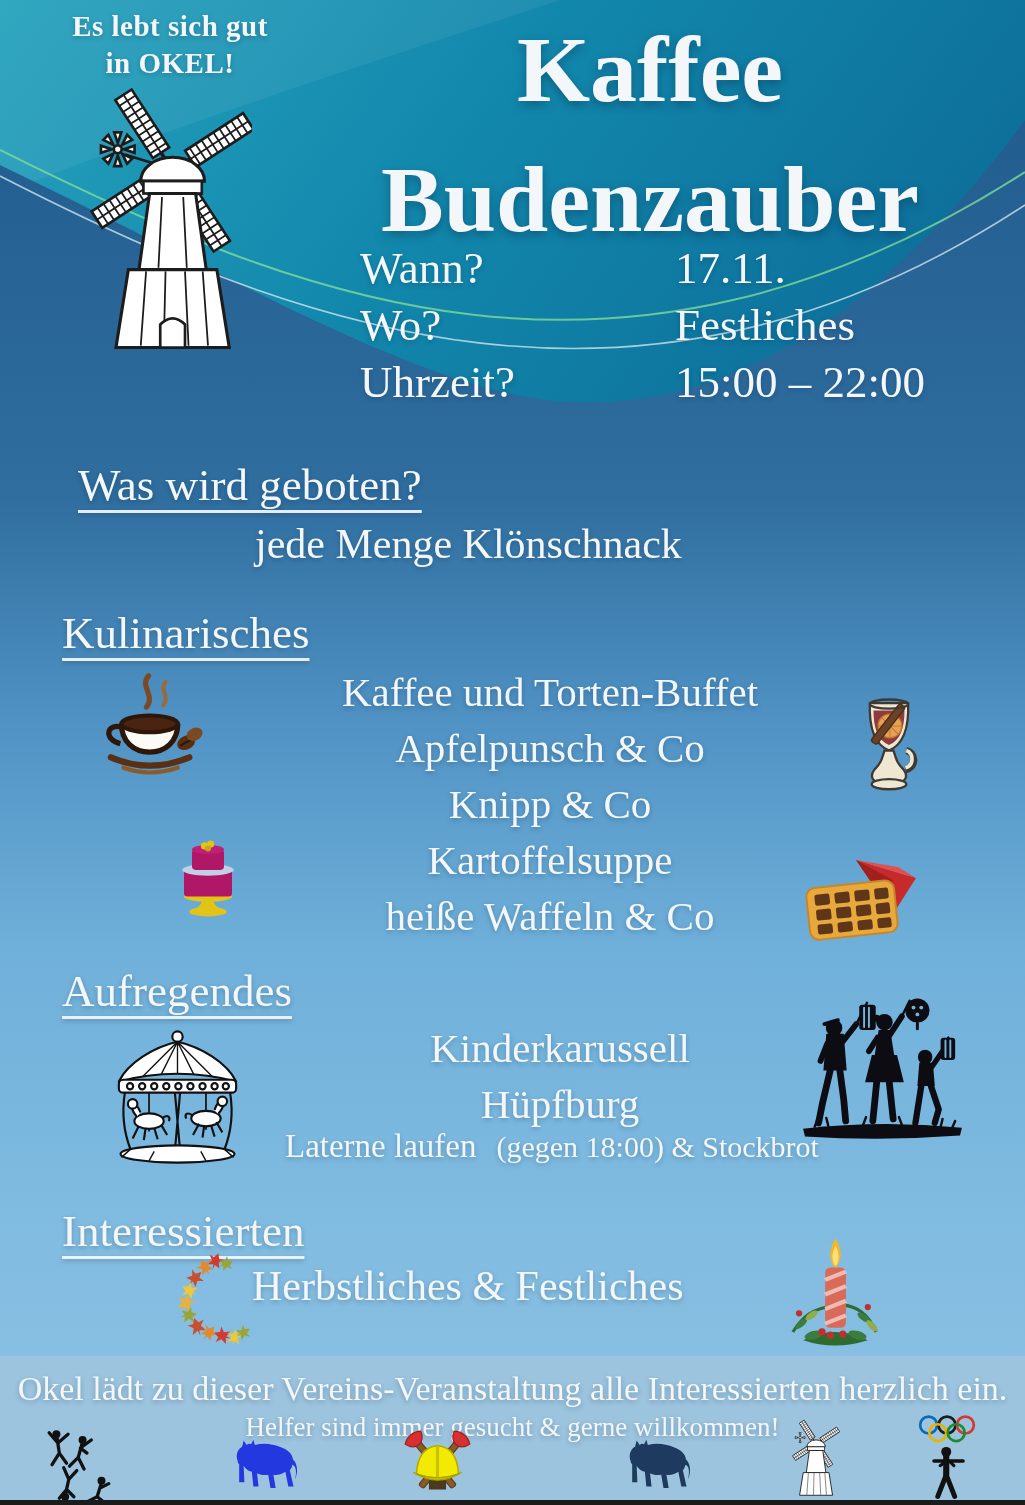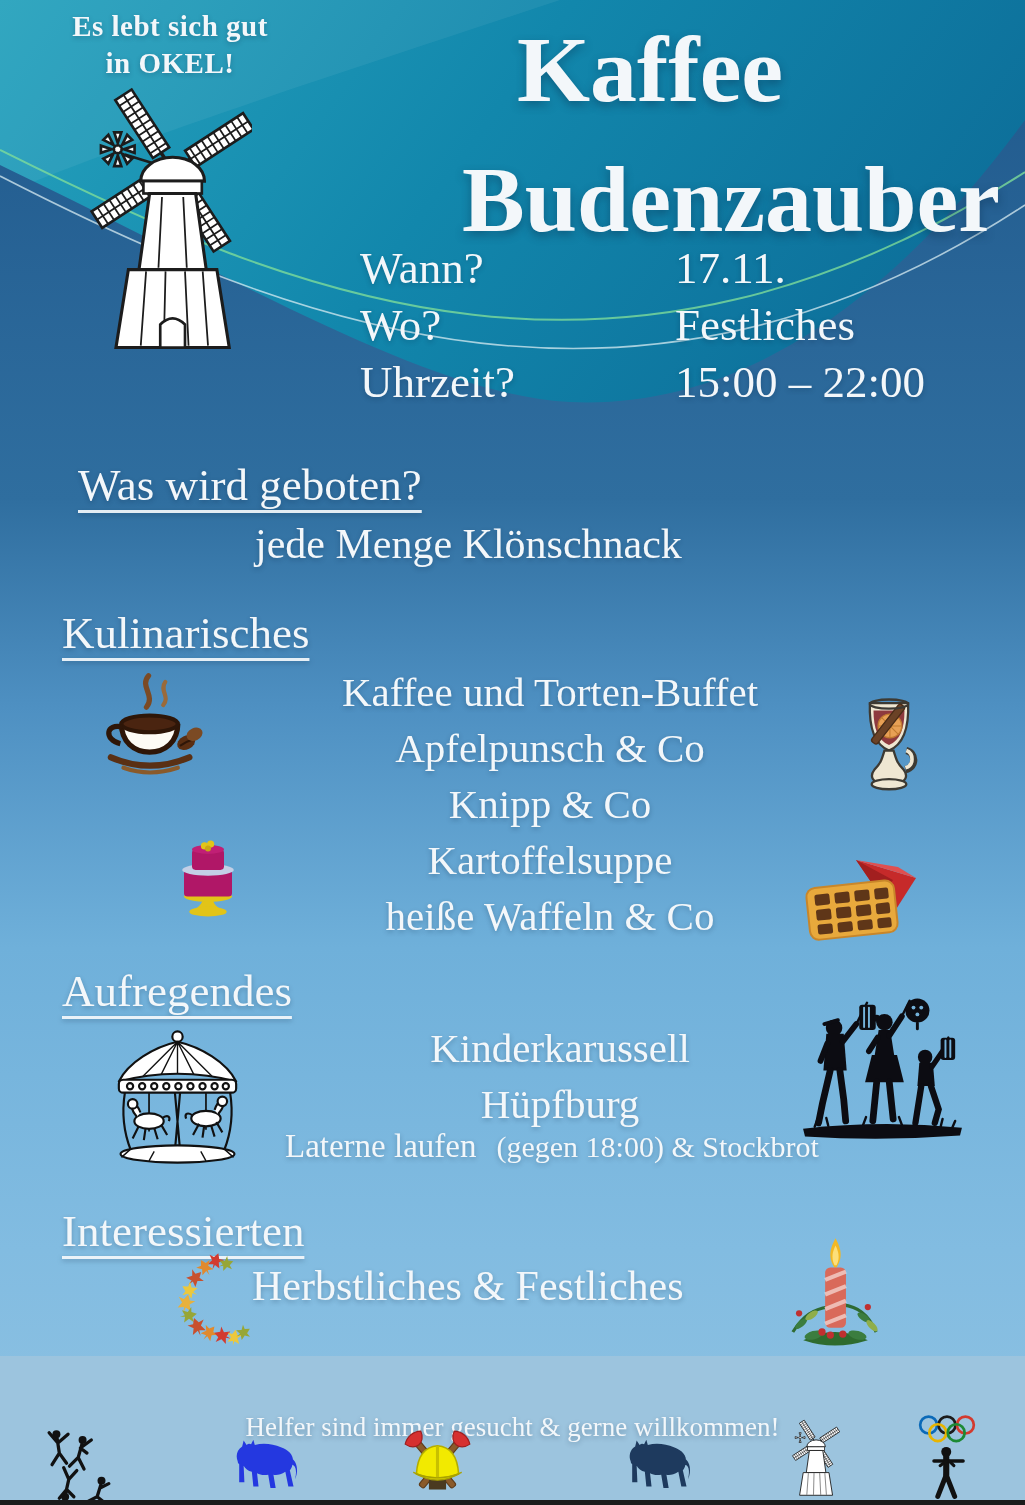--- a/index.html
+++ b/index.html
@@ -93,21 +93,21 @@
     <polygon points="86,126 138,126 150,212 74,212" fill="#fff" stroke="#1c1c1c" stroke-width="3.5"></polygon>
     <path d="M100,130 L96,210 M124,130 L128,210" stroke="#1c1c1c" stroke-width="2" fill="none"></path>
     <polygon points="62,212 162,212 176,300 48,300" fill="#fff" stroke="#1c1c1c" stroke-width="3.5"></polygon>
     <path d="M82,214 L76,298 M104,214 L102,298 M126,214 L130,298 M146,214 L152,298" stroke="#1c1c1c" stroke-width="2" fill="none"></path>
     <path d="M98,300 L98,274 Q112,260 126,274 L126,300 Z" fill="#fff" stroke="#1c1c1c" stroke-width="3"></path>
   </svg>
 
 
   <div class="abs center" style="left:300px;top:22px;width:700px;">
     <div class="title-line">Kaffee</div>
-    <div class="title-line" style="margin-top:36px;text-align:right;">Budenzauber</div>
+    <div class="title-line" style="margin-top:36px;">Budenzauber</div>
   </div>
 
   <div class="abs txt" style="left:360px;top:240px;width:620px;">
     <div class="detail-row">
       <span class="detail-label">Wann?</span>
       <span>17.11.</span>
     </div>
     <div class="detail-row">
       <span class="detail-label">Wo?</span>
       <span>Festliches</span>
@@ -319,20 +319,21 @@
     <ellipse cx="40" cy="99" rx="9" ry="4" fill="#3b7d3f" transform="rotate(-15 40 99)"></ellipse>
     <ellipse cx="82" cy="99" rx="9" ry="4" fill="#3b7d3f" transform="rotate(15 82 99)"></ellipse>
     <circle cx="48" cy="96" r="3.5" fill="#c03030"></circle>
     <circle cx="56" cy="99" r="3.5" fill="#c03030"></circle>
     <circle cx="68" cy="98" r="3.5" fill="#c03030"></circle>
     <circle cx="92" cy="72" r="3" fill="#c03030"></circle>
     <circle cx="26" cy="78" r="3" fill="#c03030"></circle>
   </svg>
 
   <div class="abs footer-band" style="left:0;top:1356px;width:1025px;height:149px;"></div>
+  <div class="abs footer1 center txt" style="left:0;top:1370px;width:1025px;">Okel lädt zu dieser Vereins-Veranstaltung alle Interessierten herzlich ein.</div>
   <div class="abs footer2 center txt" style="left:0;top:1412px;width:1025px;">Helfer sind immer gesucht &amp; gerne willkommen!</div>
 
   <svg class="abs" style="left:28px;top:1424px;" width="115" height="80" viewBox="0 0 120 110">
     <g stroke="#111" stroke-width="4.5" stroke-linecap="round" fill="#111">
       <circle cx="20" cy="14" r="5.5" stroke="none"></circle>
       <path d="M21,20 L24,40 M22,26 L10,12 M22,26 L36,14 M24,40 L14,56 M24,40 L34,54" fill="none"></path>
       <circle cx="56" cy="22" r="5.5" stroke="none"></circle>
       <path d="M55,28 L50,46 M53,33 L68,22 M53,33 L62,40 M50,46 L38,58 M50,46 L58,62" fill="none"></path>
       <circle cx="32" cy="100" r="5.5" stroke="none"></circle>
       <path d="M33,94 L37,76 M34,90 L24,102 M34,90 L44,100 M37,76 L30,60 M37,76 L48,64" fill="none"></path>

